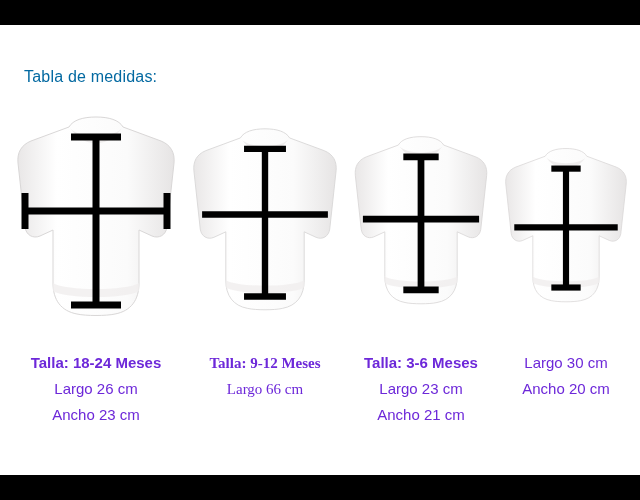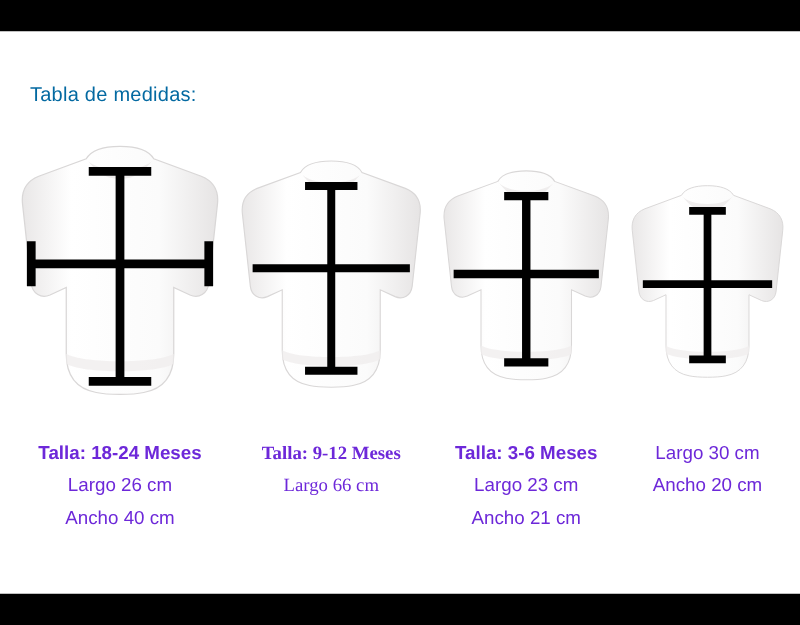--- a/index.html
+++ b/index.html
@@ -121,21 +121,21 @@
             <line x1="60" y1="190" x2="110" y2="190" stroke="#000000" stroke-width="7"></line>
 
             <line x1="14" y1="96" x2="156" y2="96" stroke="#000000" stroke-width="7"></line>
             <line x1="14" y1="78" x2="14" y2="114" stroke="#000000" stroke-width="7"></line>
             <line x1="156" y1="78" x2="156" y2="114" stroke="#000000" stroke-width="7"></line>
           </svg>
         </div>
         <div class="labels" style="top:245px;">
           <div class="l-talla">Talla: 18-24 Meses</div>
           <div class="l-largo">Largo 26 cm</div>
-          <div class="l-ancho">Ancho 40 cm</div>
+          <div class="l-ancho">Ancho 23 cm</div>
         </div>
       </div>
 
       <div class="size-col" data-idx="1" style="left:186px; width:158px;font-family:Liberation Serif, serif;">
         <div class="onesie" style="top:22px;">
           <svg width="156" height="196" viewBox="0 0 170 215">
             <defs>
               <linearGradient id="g2" x1="0" y1="0" x2="1" y2="0">
                 <stop offset="0%" stop-color="#e9e7e7"></stop>
                 <stop offset="25%" stop-color="#ffffff"></stop>

